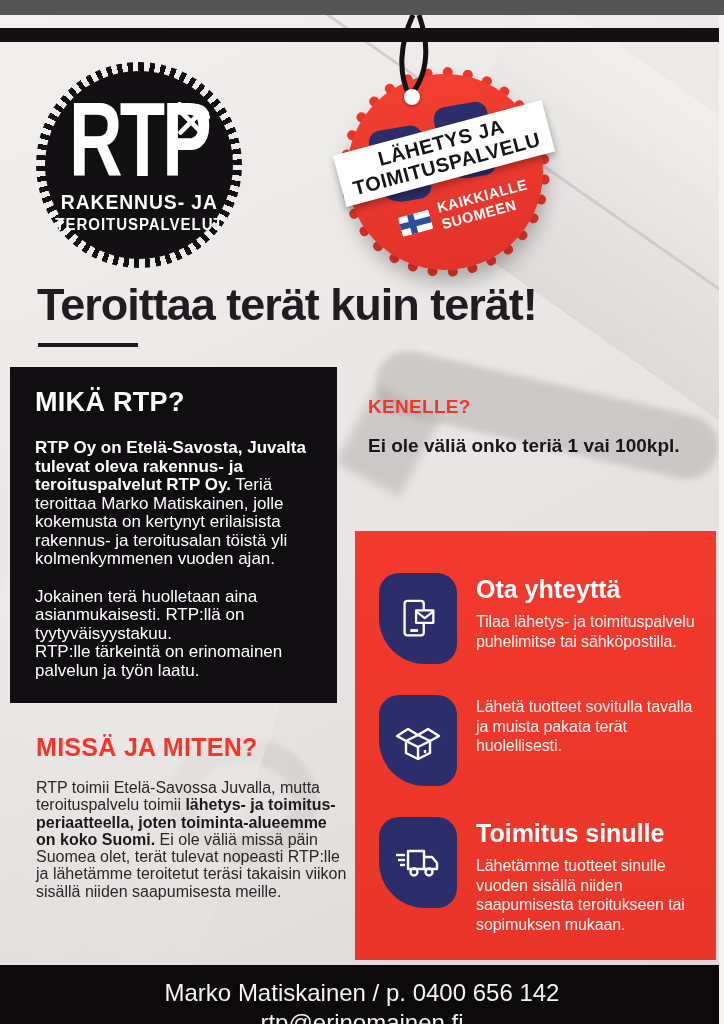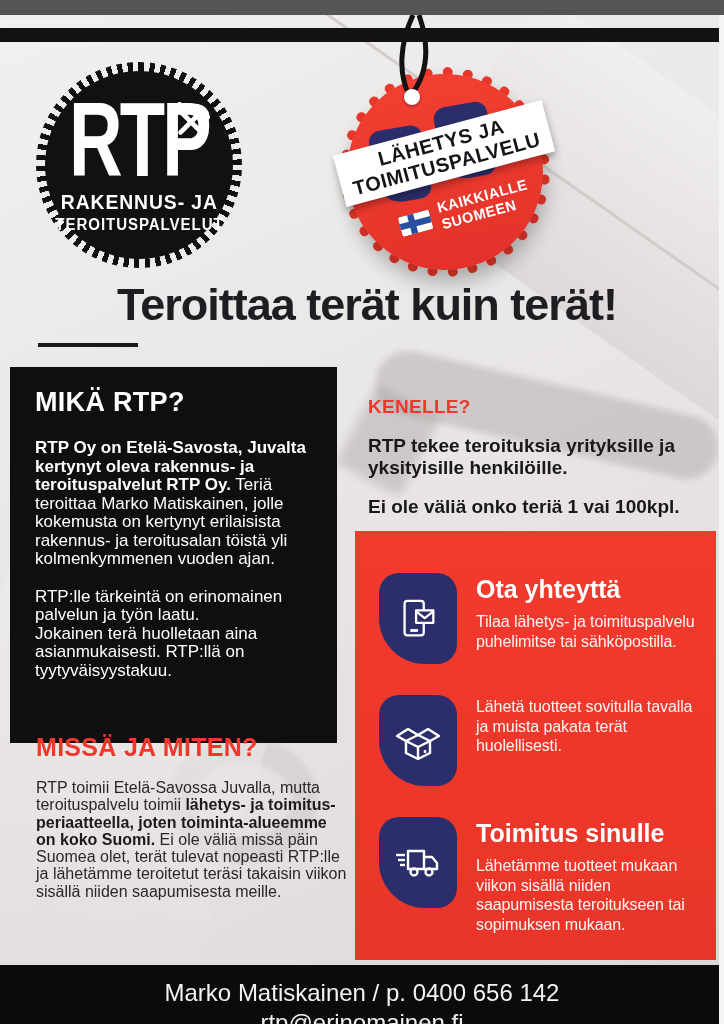--- a/index.html
+++ b/index.html
@@ -54,25 +54,25 @@
   .banner{position:absolute;left:336px;top:112px;width:216px;height:53px;background:#fff;
         transform:rotate(-15deg);z-index:4;display:flex;flex-direction:column;align-items:center;
         justify-content:center;box-shadow:0 4px 7px rgba(0,0,0,.3);}
   .banner div{font-size:20px;font-weight:700;letter-spacing:.5px;line-height:1.08;color:#17151a;}
   .kaikkialle{position:absolute;left:398px;top:178px;transform:rotate(-15deg);z-index:4;
         display:flex;align-items:center;gap:9px;}
   .kaikkialle .kk-text div{font-size:14.5px;font-weight:700;letter-spacing:.5px;line-height:1.2;color:#fff;}
 
   
   .headline{position:absolute;left:37px;top:264px;width:660px;margin:0;font-size:45px;
-        font-weight:700;letter-spacing:-1px;color:#201d22;z-index:2;text-align:center;}
+        font-weight:700;letter-spacing:-1px;color:#201d22;z-index:2;}
   .underline{position:absolute;left:38px;top:328px;width:100px;height:4px;background:#1c191d;z-index:2;}
 
   
-  .mika{position:absolute;left:10px;top:352px;width:327px;height:376px;background:#100e10;
+  .mika{position:absolute;left:10px;top:352px;width:327px;height:336px;background:#100e10;
         color:#fff;padding:20px 0 0 25px;z-index:2;}
   .mika h2{margin:0 0 21px 0;font-size:27px;font-weight:700;letter-spacing:.3px;}
   .mika .body{width:272px;font-size:17px;line-height:1.09;}
   .mika .b{font-weight:700;}
   .mika .p2{margin-top:19px;}
 
   
   .kenelle{position:absolute;left:368px;top:381px;width:345px;z-index:2;}
   .kenelle h2{margin:0 0 17px 0;font-size:19px;font-weight:700;color:#ef382b;letter-spacing:.3px;}
   .kenelle p{margin:0 0 17px 0;font-size:19px;font-weight:700;line-height:1.17;color:#19171b;}
@@ -174,31 +174,30 @@
       <div>SUOMEEN</div>
     </div>
   </div>
 
   <h1 class="headline">Teroittaa terät kuin terät!</h1>
   <div class="underline"></div>
 
   <section class="mika">
     <h2>MIKÄ RTP?</h2>
     <div class="body">
-      <div class="p1"><span class="b">RTP Oy on Etelä-Savosta, Juvalta kertynyt oleva rakennus- ja teroituspalvelut RTP Oy.</span><span> Teriä teroittaa Marko Matiskainen, jolle kokemusta on kertynyt erilaisista rakennus- ja teroitusalan töistä yli kolmenkymmenen vuoden ajan.</span></div>
+      <div class="p1"><span class="b">RTP Oy on Etelä-Savosta, Juvalta tulevat oleva rakennus- ja teroituspalvelut RTP Oy.</span><span> Teriä teroittaa Marko Matiskainen, jolle kokemusta on kertynyt erilaisista rakennus- ja teroitusalan töistä yli kolmenkymmenen vuoden ajan.</span></div>
       <div class="p2">
+        <div>Jokainen terä huolletaan aina asianmukaisesti. RTP:llä on tyytyväisyystakuu.</div>
         <div>RTP:lle tärkeintä on erinomainen palvelun ja työn laatu.</div>
-        <div>Jokainen terä huolletaan aina asianmukaisesti. RTP:llä on tyytyväisyystakuu.</div>
       </div>
     </div>
   </section>
 
   <section class="kenelle">
     <h2>KENELLE?</h2>
-    <p>RTP tekee teroituksia yrityksille ja yksityisille henkilöille.</p>
     <p>Ei ole väliä onko teriä 1 vai 100kpl.</p>
   </section>
 
   <section class="redbox">
 
     <div class="svc">
       <div class="tile">
         <svg width="46" height="46" viewBox="0 0 48 48" stroke="#fff" stroke-width="2.4" fill="none" stroke-linejoin="round">
           <rect x="10" y="5" width="20" height="36" rx="3"></rect>
           <rect x="22" y="15" width="18" height="13" fill="#2b2e6a"></rect>
@@ -235,21 +234,21 @@
             <line x1="4" y1="21" x2="11" y2="21"></line>
             <line x1="6" y1="26" x2="11" y2="26"></line>
           <rect x="14" y="12" width="16" height="18"></rect>
           <path d="M30 18 h8 l5 6 v6 h-13"></path>
           <circle cx="20" cy="33" r="3.5"></circle>
             <circle cx="35" cy="33" r="3.5"></circle>
         </svg>
       </div>
       <div class="svc-txt">
         <div class="svc-title">Toimitus sinulle</div>
-        <div class="svc-desc">Lähetämme tuotteet mukaan viikon sisällä niiden saapumisesta teroitukseen tai sopimuksen mukaan.</div>
+        <div class="svc-desc">Lähetämme tuotteet sinulle vuoden sisällä niiden saapumisesta teroitukseen tai sopimuksen mukaan.</div>
       </div>
     </div>
 
   </section>
 
   <section class="missa">
     <h2>MISSÄ JA MITEN?</h2>
     <div class="body"><span>RTP toimii Etelä-Savossa Juvalla, mutta teroituspalvelu toimii </span><span class="b">lähetys- ja toimitus-periaatteella, joten toiminta-alueemme on koko Suomi.</span> <span> Ei ole väliä missä päin Suomea olet, terät tulevat nopeasti RTP:lle ja lähetämme teroitetut teräsi takaisin viikon sisällä niiden saapumisesta meille.</span></div>
   </section>
 

